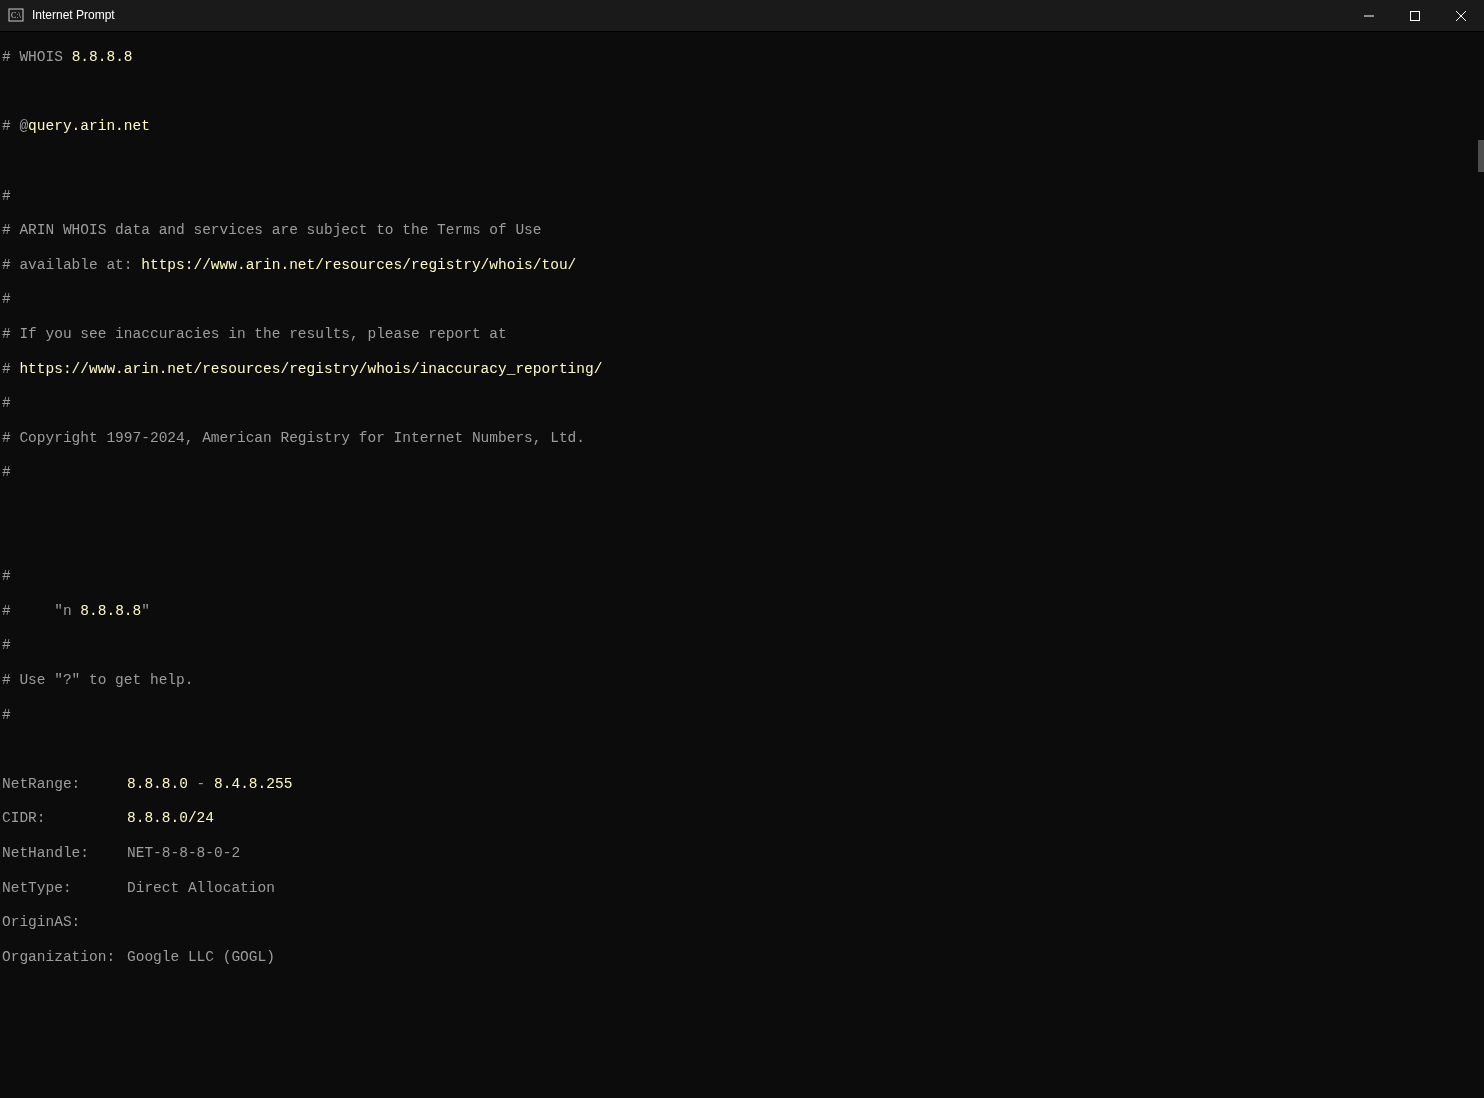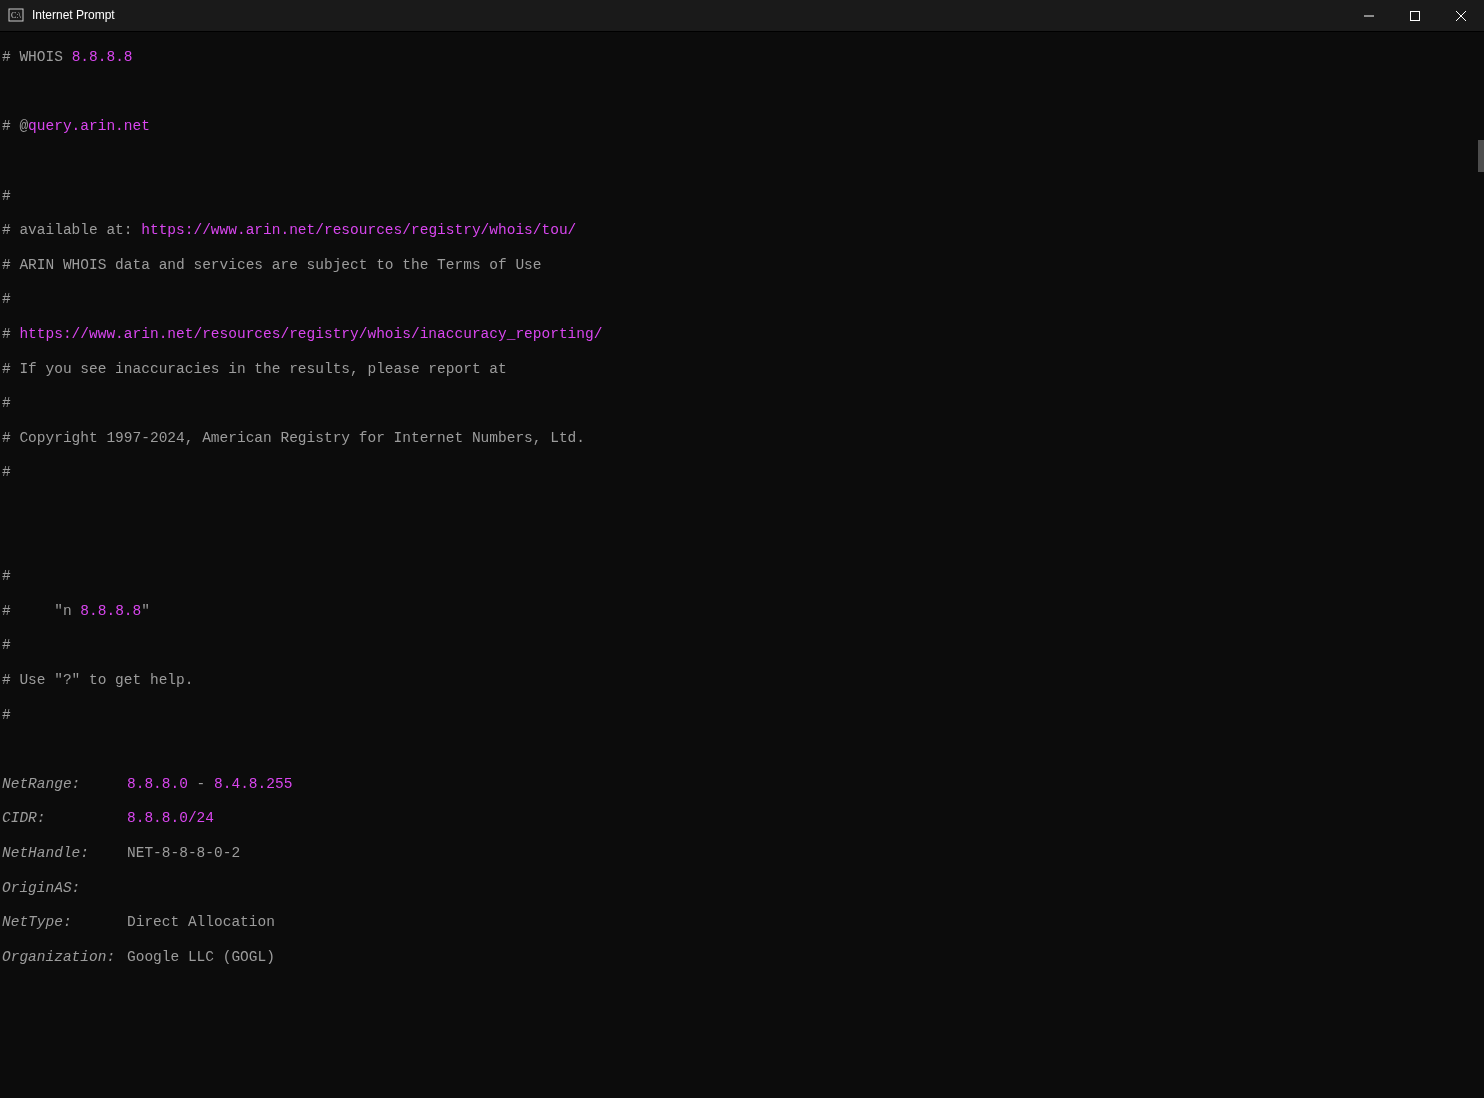--- a/index.html
+++ b/index.html
@@ -48,32 +48,32 @@
     display: flex;
     align-items: center;
     justify-content: center;
     color: #ffffff;
   }
   .terminal {
     padding: 0 2px;
     white-space: pre;
     color: #9c9c9c;
   }
-  .bright { color: #d946ef; }
+  .bright { color: #fef9c3; }
   .scrollbar-thumb {
     position: absolute;
     right: 0;
     top: 140px;
     width: 6px;
     height: 32px;
     background: #4d4d4d;
     border-radius: 0;
   }
   .line { display: block; }
-  .kv-label { display: inline-block; width: 125px; font-style: italic; }
+  .kv-label { display: inline-block; width: 125px; }
 </style>
 </head>
 <body>
 
 <div class="titlebar">
   <div class="titlebar-left">
     <span class="app-icon">
       <svg width="16" height="16" viewBox="0 0 16 16">
           <rect x="1" y="2" width="14" height="12" fill="none" stroke="#ccc" stroke-width="1"></rect>
           <text x="3" y="11" font-size="8" fill="#ccc" font-family="Consolas">C:\</text>
@@ -100,41 +100,41 @@
     </div>
   </div>
 </div>
 
 <div class="terminal">
 <span class="line"><span>#</span><span> WHOIS </span><span class="bright">8.8.8.8</span></span>
 <span class="line"> </span>
 <span class="line"><span>#</span><span> @</span><span class="bright">query.arin.net</span></span>
 <span class="line"> </span>
 <span class="line">#</span>
+<span class="line"><span>#</span><span> ARIN WHOIS data and services are subject to the Terms of Use</span></span>
 <span class="line"><span>#</span><span> available at: </span><span class="bright">https://www.arin.net/resources/registry/whois/tou/</span></span>
-<span class="line"><span>#</span><span> ARIN WHOIS data and services are subject to the Terms of Use</span></span>
 <span class="line">#</span>
+<span class="line"><span>#</span><span> If you see inaccuracies in the results, please report at</span></span>
 <span class="line"><span>#</span><span> </span><span class="bright">https://www.arin.net/resources/registry/whois/inaccuracy_reporting/</span></span>
-<span class="line"><span>#</span><span> If you see inaccuracies in the results, please report at</span></span>
 <span class="line">#</span>
 <span class="line"><span>#</span><span> Copyright 1997-2024, American Registry for Internet Numbers, Ltd.</span></span>
 <span class="line">#</span>
 <span class="line"> </span>
 <span class="line"> </span>
 <span class="line">#</span>
 <span class="line"><span>#</span><span>     "n </span><span class="bright">8.8.8.8</span><span>"</span></span>
 <span class="line">#</span>
 <span class="line"><span>#</span><span> Use "?" to get help.</span></span>
 <span class="line">#</span>
 <span class="line"> </span>
 <span class="line"><span class="kv-label">NetRange:</span><span class="bright">8.8.8.0</span><span> - </span><span class="bright">8.4.8.255</span></span>
 <span class="line"><span class="kv-label">CIDR:</span><span class="bright">8.8.8.0/24</span></span>
 <span class="line"><span class="kv-label">NetHandle:</span><span>NET-8-8-8-0-2</span></span>
+<span class="line"><span class="kv-label">NetType:</span><span>Direct Allocation</span></span>
 <span class="line"><span class="kv-label">OriginAS:</span><span></span></span>
-<span class="line"><span class="kv-label">NetType:</span><span>Direct Allocation</span></span>
 <span class="line"><span class="kv-label">Organization:</span><span>Google LLC (GOGL)</span></span>
 
 
 
 
 
 
 
 
 

